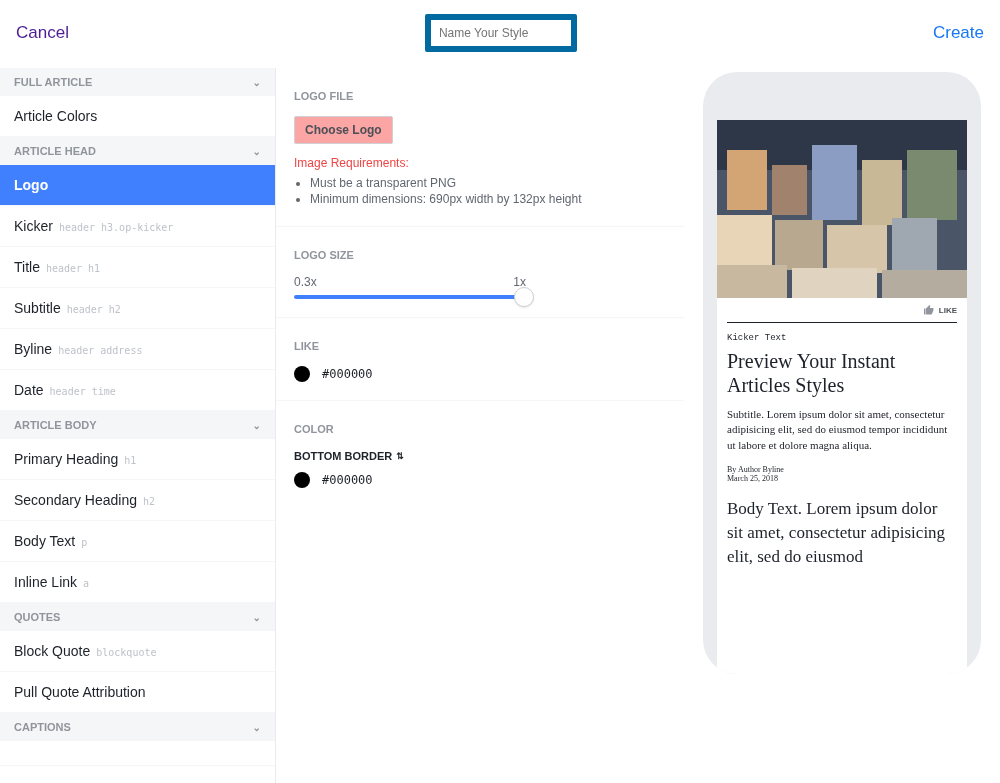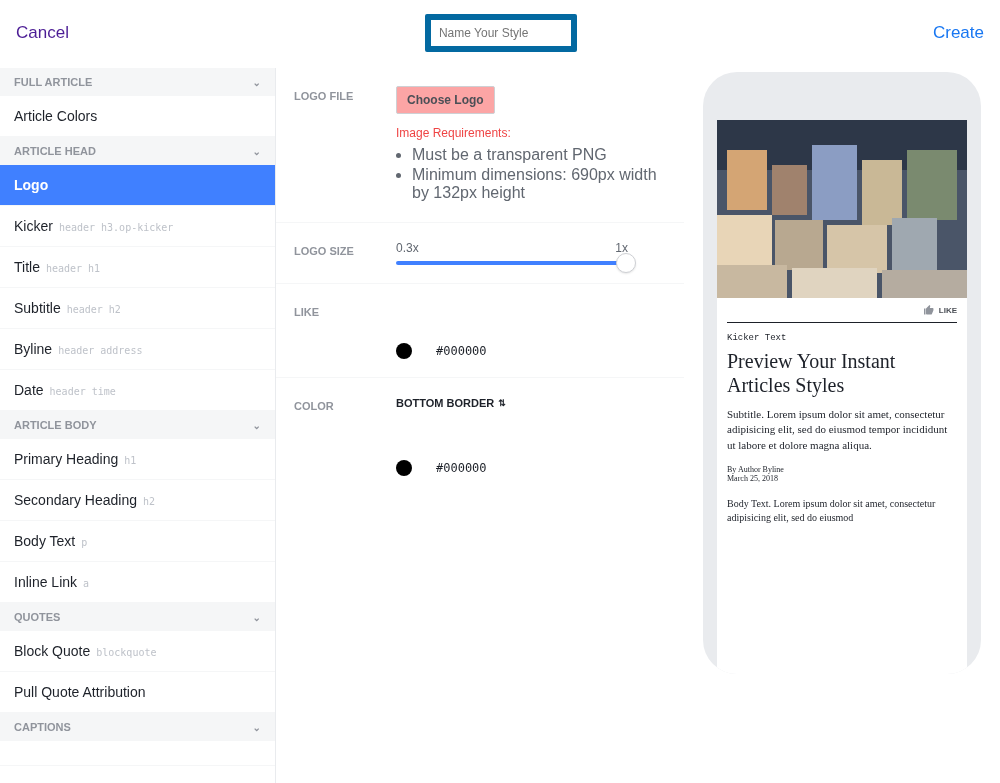--- a/index.html
+++ b/index.html
@@ -21,55 +21,55 @@
 
 .section-header { background: #f5f6f7; padding: 8px 14px; text-transform: uppercase; font-size: 11px; color: #90949c; font-weight: 600; display: flex; justify-content: space-between; align-items: center; cursor: pointer; }
 .chev { font-size: 10px; color: #90949c; }
 
 .sidebar-item { padding: 12px 14px; font-size: 14px; display: flex; align-items: baseline; gap: 6px; cursor: pointer; border-bottom: 1px solid #f5f6f7; }
 .sidebar-item.active { background: #4080ff; color: #fff; font-weight: 600; }
 .selector { font-family: Menlo, Consolas, monospace; font-size: 10px; color: #bec2c9; }
 
 
 .main { flex: 1; padding: 0 0 0 0; overflow-y: auto; }
-.setting-row { display: flex; padding: 18px 18px; border-bottom: 1px solid #f5f6f7; gap: 14px; }
+.setting-row { display: flex; padding: 18px 18px; border-bottom: 1px solid #f5f6f7; gap: 14px; flex-direction: column; }
 .setting-label { width: 88px; text-transform: uppercase; font-size: 11px; color: #90949c; font-weight: 600; padding-top: 4px; flex-shrink: 0; }
 .setting-body { flex: 1; font-size: 12px; color: #4b4f56; }
 .choose-btn { padding: 6px 10px; border: 1px solid #ced0d4; background: #fca5a5; font-size: 12px; font-weight: 600; color: #4b4f56; cursor: pointer; border-radius: 2px; }
 .req-title { margin-top: 12px; font-size: 12px; color: #ef4444; }
-.req-list { margin: 6px 0 0 16px; font-size: 16px; color: #616770; }
+.req-list { margin: 6px 0 0 16px; font-size: 12px; color: #616770; }
 .req-list li { margin: 2px 0; }
 
 .slider-wrap { position: relative; width: 232px; }
 .slider-labels { display: flex; justify-content: space-between; font-size: 12px; color: #616770; margin-bottom: 6px; }
 .slider-track { height: 4px; background: #4080ff; border-radius: 2px; position: relative; }
 .slider-thumb { position: absolute; right: -8px; top: -8px; width: 20px; height: 20px; background: #fff; border: 1px solid #ced0d4; border-radius: 50%; box-shadow: 0 1px 2px rgba(0,0,0,0.1); cursor: grab; }
 
-.swatch-row { display: flex; align-items: center; gap: 24px; margin-top: 41px; }
+.swatch-row { display: flex; align-items: center; gap: 12px; }
 .swatch { width: 16px; height: 16px; background: #000; border-radius: 50%; }
 .hexval { font-family: Menlo, Consolas, monospace; font-size: 12px; color: #1d2129; }
 .bottom-border-label { text-transform: uppercase; font-size: 11px; font-weight: 700; color: #1d2129; margin-bottom: 10px; display: inline-flex; align-items: center; gap: 4px; cursor: pointer; }
 .sort { font-size: 9px; }
 
 
 .preview-col { width: 316px; display: flex; align-items: flex-start; justify-content: center; padding-top: 4px; }
 .device { width: 278px; height: 602px; background: #e9ebee; border-radius: 34px; padding: 48px 14px 0; overflow: hidden; }
 .screen { background: #fff; height: 100%; overflow: hidden; }
 .hero { width: 100%; height: 178px; background: #6b6560; }
 .hero svg { width: 100%; height: 100%; display: block; }
 .like-row { display: flex; justify-content: flex-end; align-items: center; padding: 6px 10px 2px; gap: 3px; }
 .thumb { width: 14px; height: 12px; fill: #90949c; }
 .like-txt { font-size: 8px; color: #4b4f56; font-weight: 600; }
 .hr { border: 0; border-top: 1px solid #1d2129; margin: 4px 10px 10px; }
 .kicker { font-size: 9px; padding: 0 10px 6px; font-family: Liberation Mono, monospace; }
 .article-title { font-family: Georgia, serif; font-size: 20px; line-height: 1.2; padding: 0 10px 10px; }
 .article-sub { font-family: Georgia, serif; font-size: 11px; line-height: 1.4; padding: 0 10px 12px; color: #1d2129; }
 .byline { font-size: 8px; padding: 0 10px; font-family: Georgia, serif; }
 .date { font-size: 8px; padding: 0 10px 14px; font-family: Georgia, serif; }
-.body-txt { font-family: Georgia, serif; font-size: 10px; line-height: 1.4; padding: 0 10px; color: #1d2129; }
+.body-txt { font-family: Georgia, serif; font-size: 17px; line-height: 1.4; padding: 0 10px; color: #1d2129; }
 </style>
 </head>
 <body>
 
 <div class="header">
   <button class="header-btn">Cancel</button>
   <input class="style-name-input" placeholder="Name Your Style" style="">
   <button class="header-btn create">Create</button>
 </div>
 

